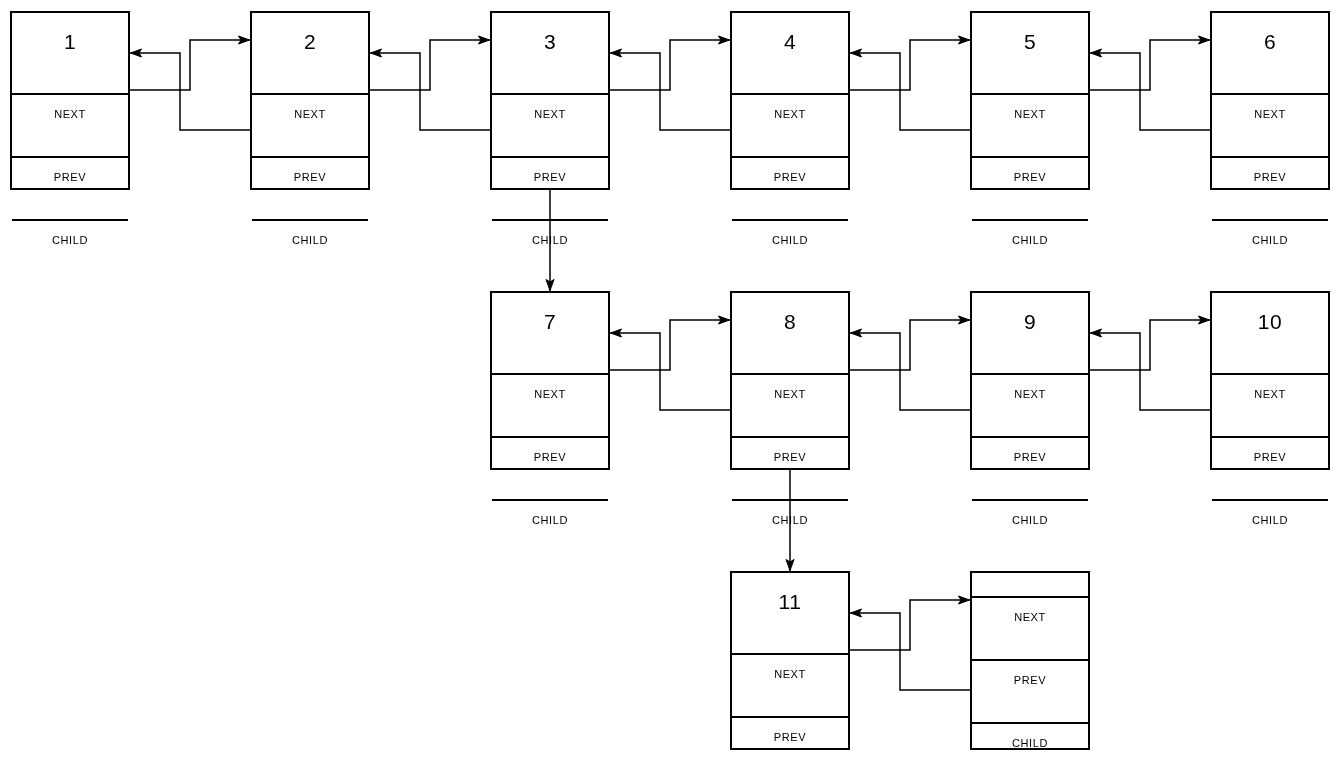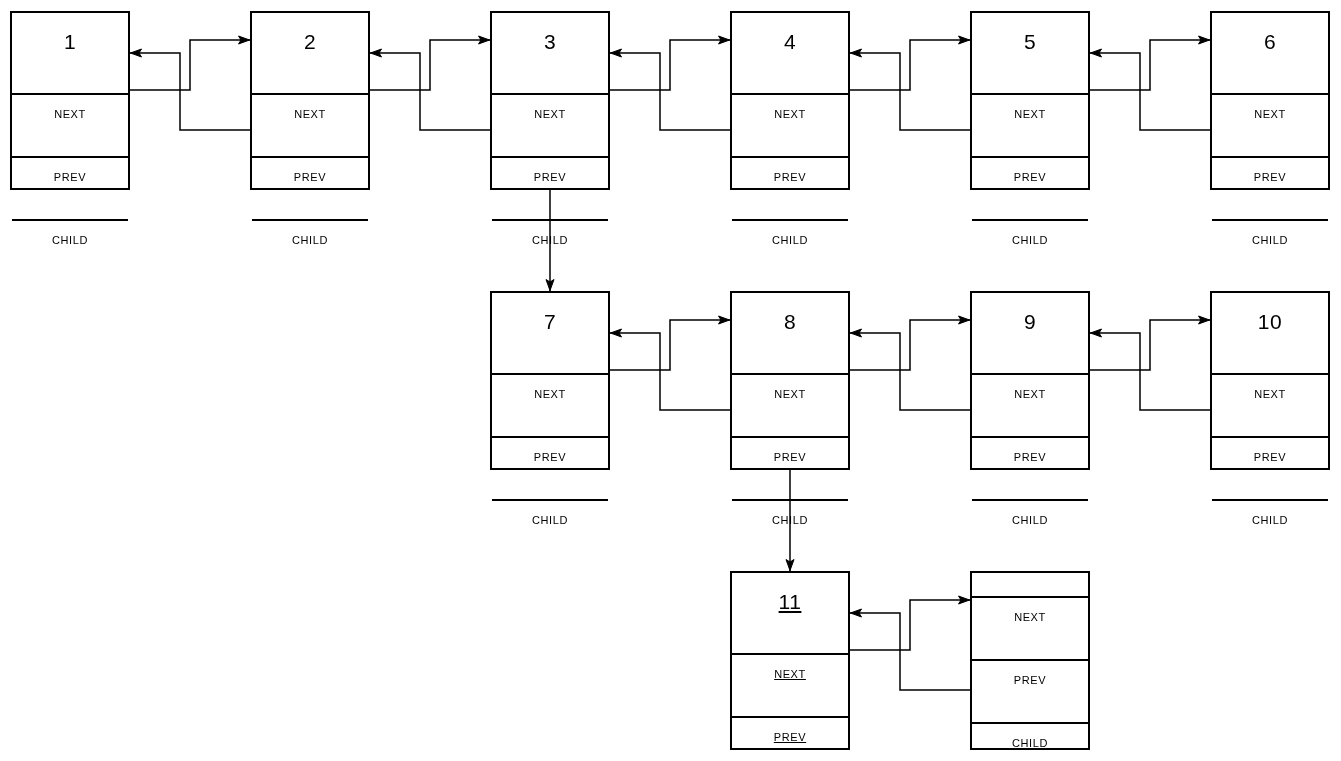--- a/index.html
+++ b/index.html
@@ -113,21 +113,21 @@
     <div class="node-cell">NEXT</div>
     <div class="node-cell">PREV</div>
     <div class="node-cell">CHILD</div>
   </div>
     <div class="node" style="left: 1210px; top: 291px;">
     <div class="node-header">10</div>
     <div class="node-cell">NEXT</div>
     <div class="node-cell">PREV</div>
     <div class="node-cell">CHILD</div>
   </div>
-    <div class="node" style="left: 730px; top: 571px; text-decoration: underline;">
+    <div class="node" style="left: 730px; top: 571px;">
     <div class="node-header">11</div>
     <div class="node-cell">NEXT</div>
     <div class="node-cell">PREV</div>
     <div class="node-cell">CHILD</div>
   </div>
     <div class="node" style="left: 970px; top: 571px;">
     <div class="node-cell">NEXT</div>
     <div class="node-cell">PREV</div>
     <div class="node-cell">CHILD</div>
   </div>

